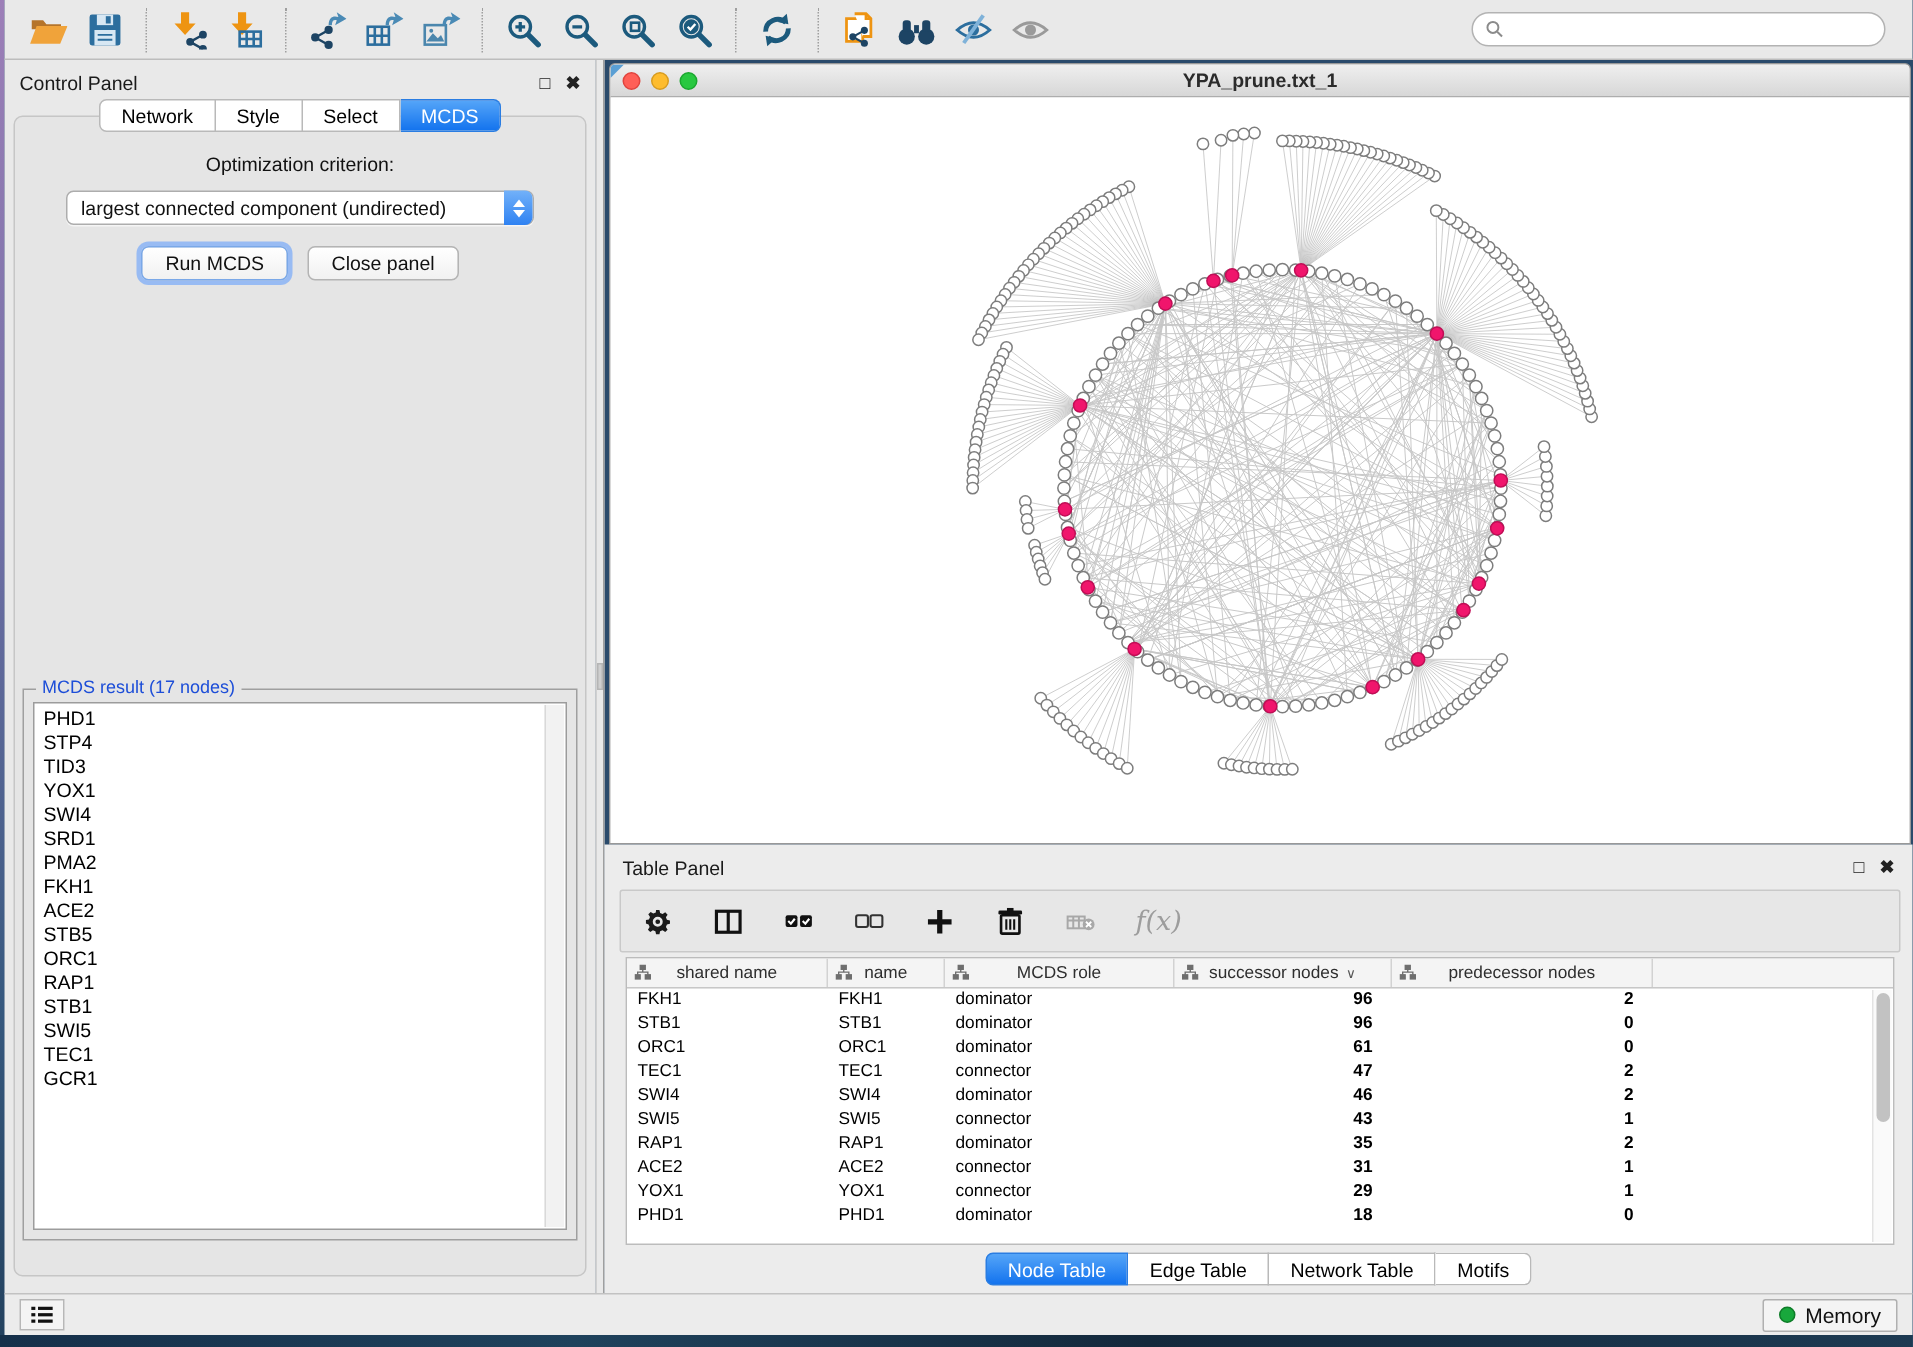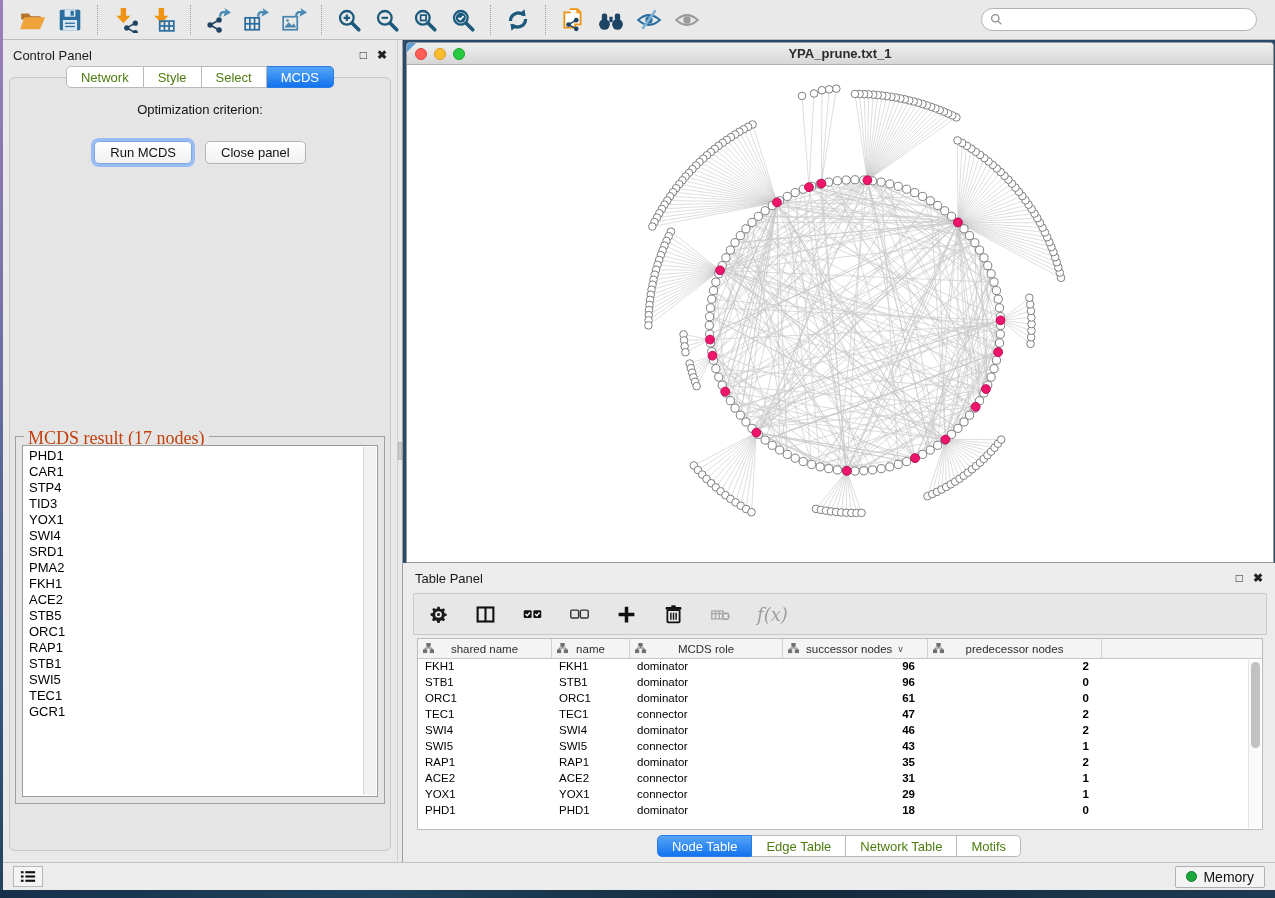--- a/index.html
+++ b/index.html
@@ -24,21 +24,21 @@
   #search-wrap svg { width:13px; height:13px; flex:0 0 auto; }
   #search-input { border:none; outline:none; background:transparent; flex:1; font-size:12px; }
 
   
   #control-panel { left:3px; top:40px; width:394px; height:822px; background:#e9e9e9; }
   .panel-head { height:26px; display:flex; align-items:center; padding:4px 10px 0 10px;
     font-size:13px; color:#1a1a1a;gap:23px; }
   .panel-head .win-icons { margin-left:auto; display:flex; gap:10px; font-size:12px; font-weight:700; color:#222; }
   .seg-bar { display:flex; justify-content:center; position:relative; z-index:2; }
   .seg { height:22px; background:#fff; border:1px solid #b9b9b9; border-left:none;
-    font-size:13px; color:#4d7c0f; display:flex; align-items:center; padding:0 14px; }
+    font-size:13px; color:#000000; display:flex; align-items:center; padding:0 14px; }
   .seg:first-child { border-left:1px solid #b9b9b9; border-radius:5px 0 0 5px; }
   .seg:last-child { border-radius:0 5px 5px 0; }
   .seg.active { background:linear-gradient(#55a5f8,#1373ee); border-color:#2a7de2; color:#fff; }
   #cp-inner { margin:-11px 6px 0 6px; height:774px; background:#e5e5e5;
     border:1px solid #c6c6c6; border-radius:6px; padding-top:24px;
     display:flex; flex-direction:column; align-items:center; }
   #opt-label { font-size:13px; color:#111; margin-bottom:10px; }
   #criterion-select { width:312px; height:23px; background:#fff; border:1px solid #adadad;
     border-radius:5px; display:flex; align-items:center; font-size:13px; color:#111;
     padding-left:9px; position:relative; box-shadow:0 1px 0 rgba(255,255,255,.6); }
@@ -50,21 +50,21 @@
   .tri-dn { width:0; height:0; border-left:4px solid transparent; border-right:4px solid transparent;
     border-top:5px solid #fff; }
   #cp-buttons { display:flex; gap:13px; margin-top:14px; }
   .mac-btn { height:23px; background:linear-gradient(#ffffff,#f1f1f1); border:1px solid #b4b4b4;
     border-radius:5px; font-size:13px; color:#111; padding:0 15px;
     font-family:"Liberation Sans",sans-serif; }
   .mac-btn.focused { box-shadow:0 0 0 3px rgba(110,165,250,.65); border-color:#7aa8e8; }
   #mcds-fieldset { margin-top:272px; width:370px; height:368px; border:1px solid #9f9f9f;
     position:relative; background:#e5e5e5; }
   #mcds-legend { position:absolute; top:-9px; left:8px; background:#e5e5e5; padding:0 4px;
-    font-size:18px; color:#c2410c;font-family:Liberation Serif, serif; }
+    font-size:12px; color:#1d4ed8; }
   #mcds-list { position:absolute; inset:8px 6px 6px 6px; background:#fff;
     border:1px solid #9c9c9c; overflow:hidden; }
   #mcds-items { padding:2px 0 0 6px; font-size:13px; line-height:16px; color:#000; }
   #mcds-scroll { position:absolute; top:1px; right:1px; bottom:1px; width:13px;
     background:#f2f2f2; border-left:1px solid #d9d9d9; }
 
   
   #v-divider { left:397px; top:40px; width:6px; height:822px; background:#e9e9e9;
     border-left:1px solid #d0d0d0; border-right:1px solid #9f9f9f; }
   #v-grip { position:absolute; top:402px; left:0; width:4px; height:18px;
@@ -294,30 +294,36 @@
     </span>
   </div>
   <div class="seg-bar" id="cp-tabs">
       <div class="seg">Network</div>
       <div class="seg">Style</div>
       <div class="seg">Select</div>
       <div class="seg active">MCDS</div>
     </div>
   <div id="cp-inner">
     <div id="opt-label">Optimization criterion:</div>
+    <div id="criterion-select">
+      <span>largest connected component (undirected)</span>
+      <span class="stepper">
+        <span class="tri-up"></span>
+          <span class="tri-dn"></span>
+      </span>
+    </div>
     <div id="cp-buttons">
       <button class="mac-btn focused">Run MCDS</button>
       <button class="mac-btn">Close panel</button>
     </div>
     <div id="mcds-fieldset">
       <span id="mcds-legend">MCDS result (17 nodes)</span>
       <div id="mcds-list">
         <div id="mcds-items">
             <div>PHD1</div>
-            <div>CAR1</div>
             <div>STP4</div>
             <div>TID3</div>
             <div>YOX1</div>
             <div>SWI4</div>
             <div>SRD1</div>
             <div>PMA2</div>
             <div>FKH1</div>
             <div>ACE2</div>
             <div>STB5</div>
             <div>ORC1</div>

